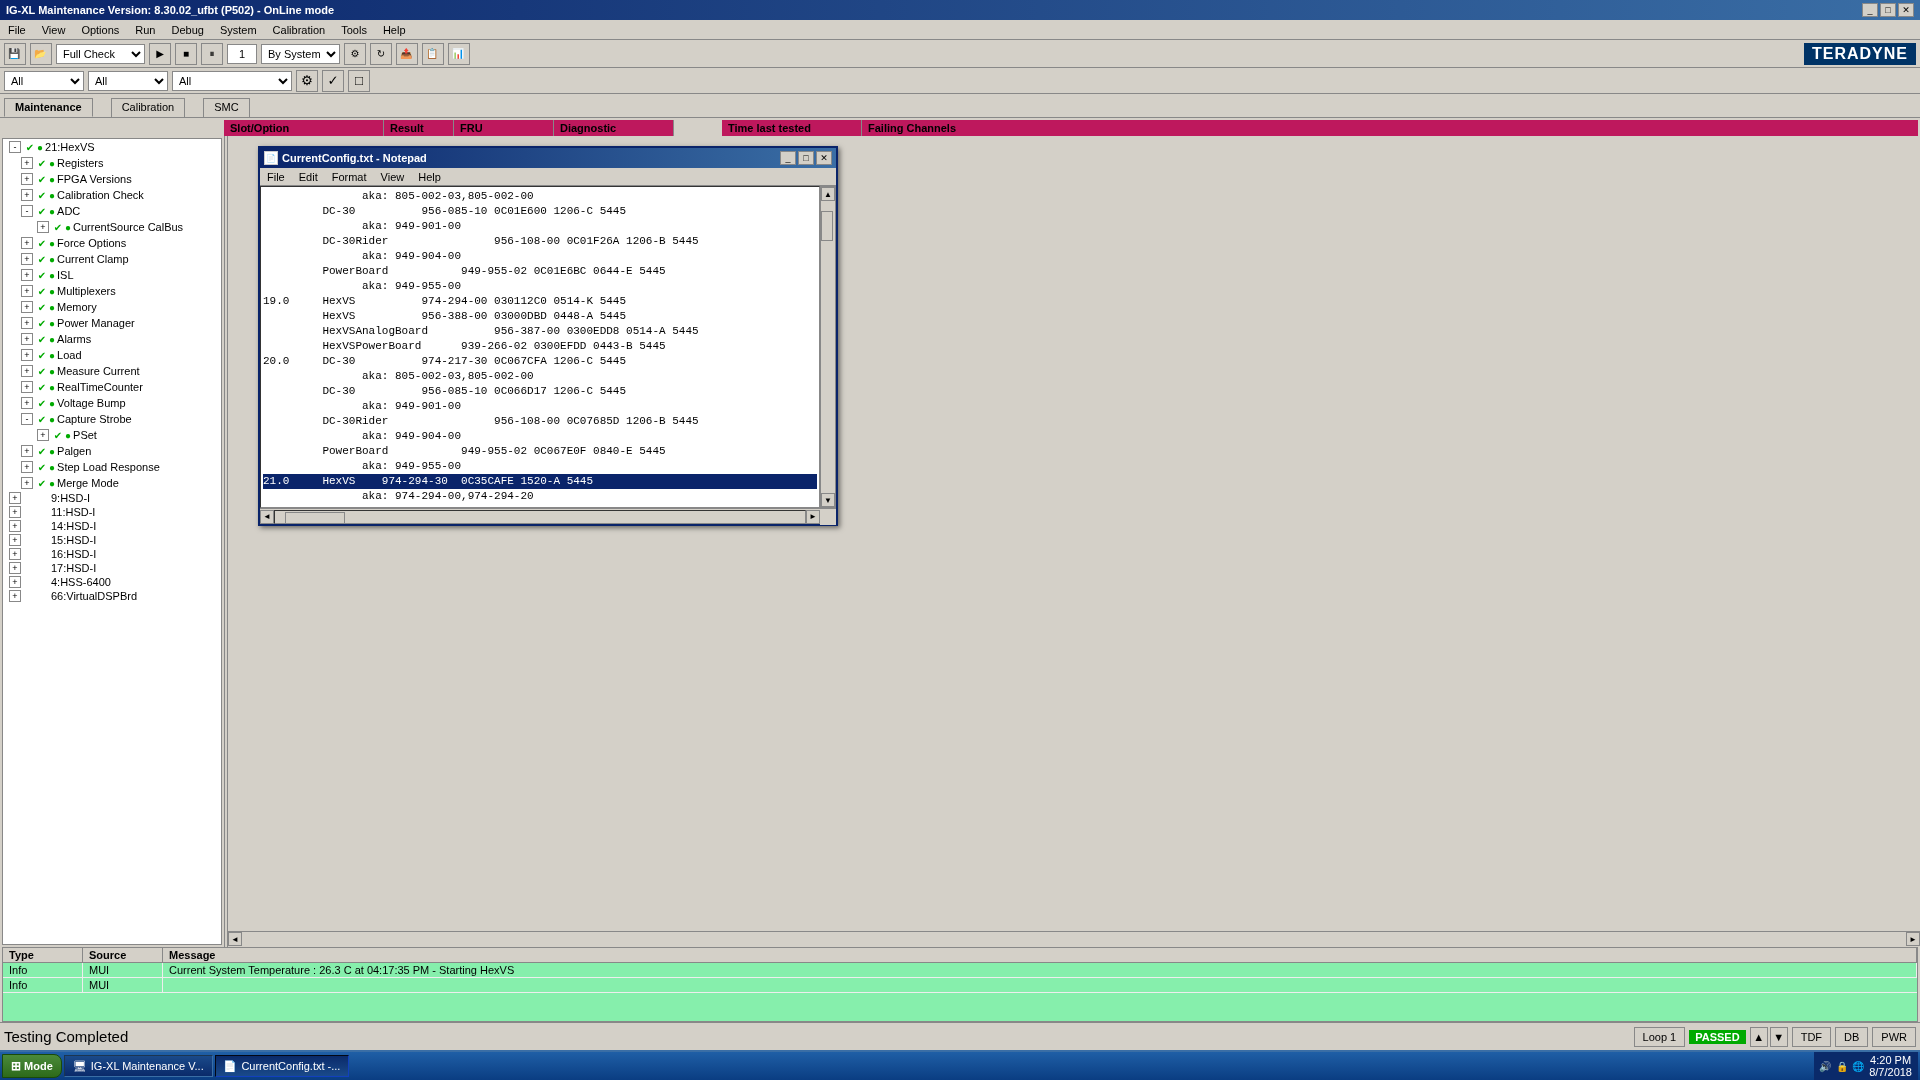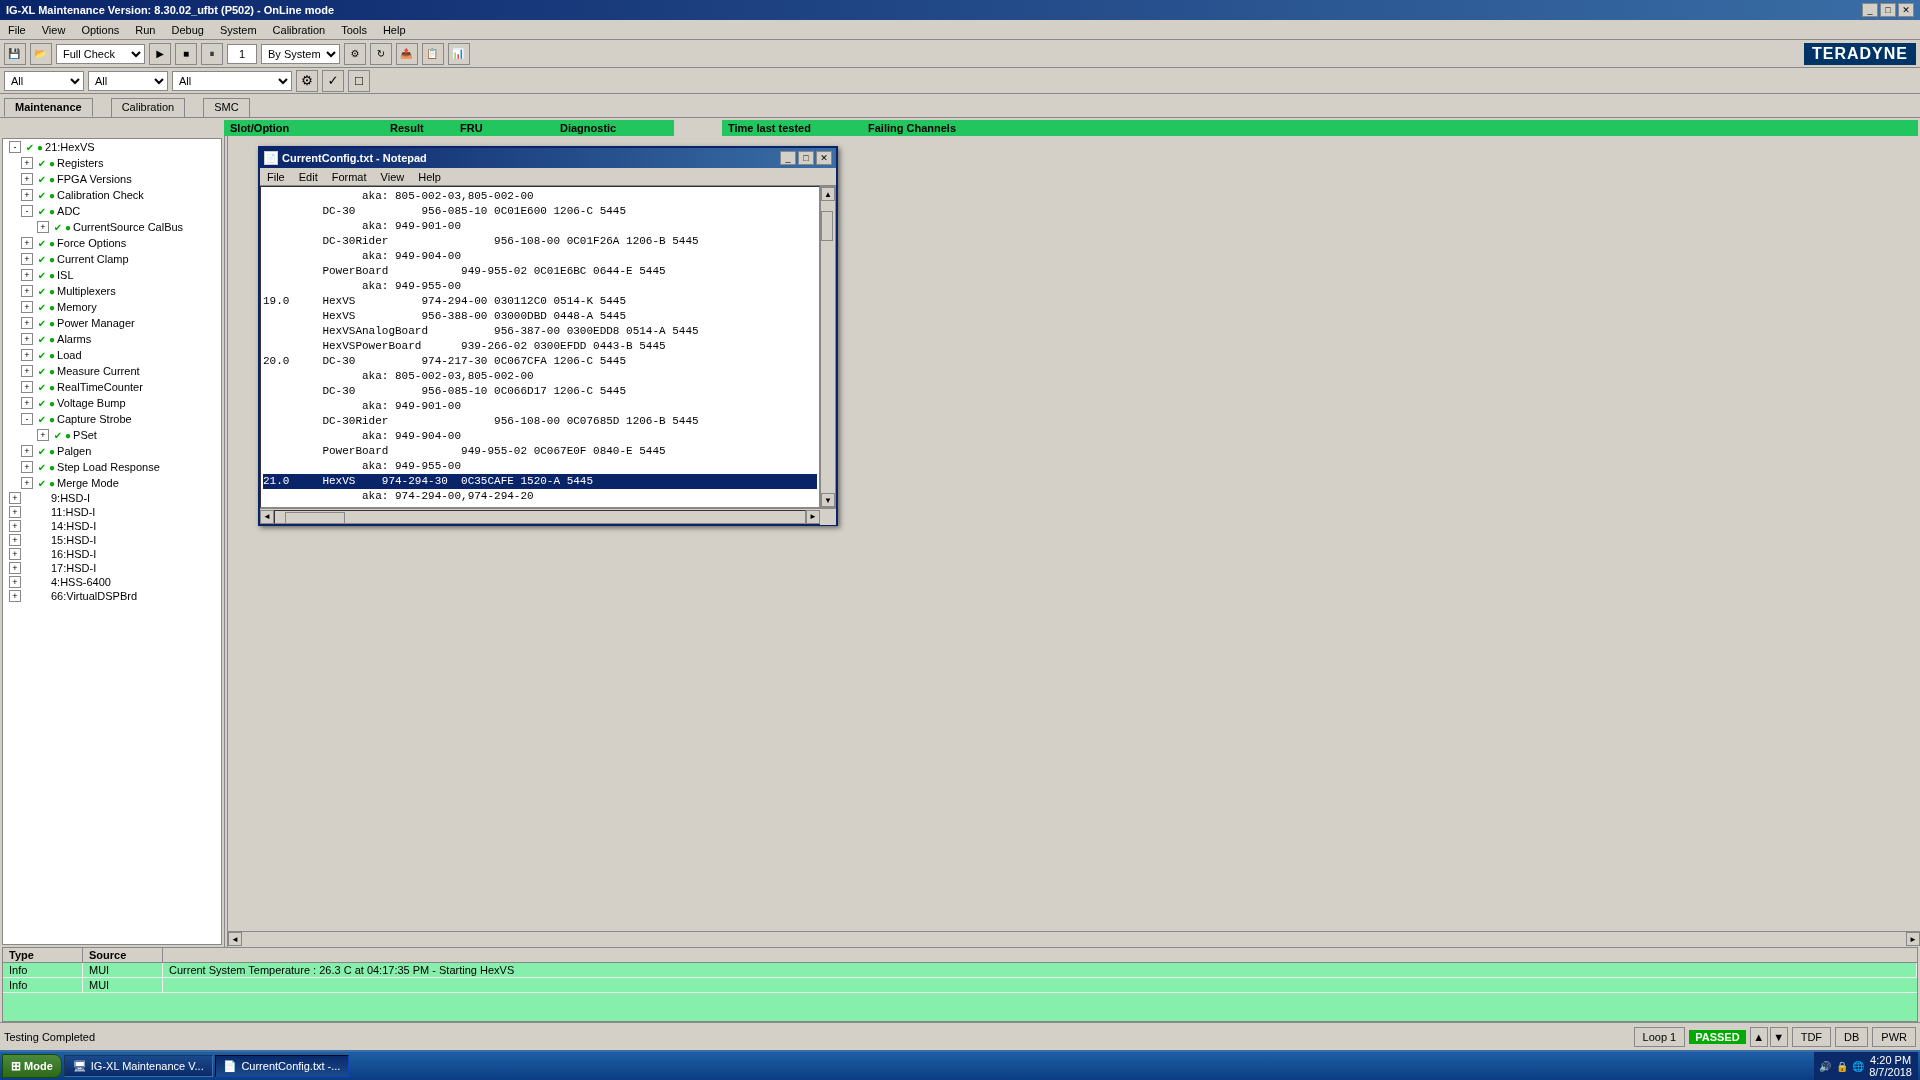--- a/index.html
+++ b/index.html
@@ -30,21 +30,21 @@
     
     .tabs { background: #d4d0c8; padding: 4px 4px 0; display: flex; gap: 18px; height: 24px; border-bottom: 1px solid #888; }
     .tab { padding: 2px 10px; background: #d4d0c8; border: 1px solid #888; border-bottom: none; cursor: pointer; font-size: 11px; }
     .tab.active { background: #d4d0c8; font-weight: bold; border-bottom: 1px solid #d4d0c8; z-index: 1; }
     
     
     .tree-panel { width: 220px; min-width: 220px; background: white; border: 1px solid #888; margin: 2px; overflow: auto; }
     .tree-item { display: flex; align-items: center; padding: 1px 2px; cursor: pointer; font-size: 11px; white-space: nowrap; }
     .expand-btn { width: 12px; height: 12px; border: 1px solid #888; background: white; display: inline-flex; align-items: center; justify-content: center; font-size: 9px; margin-right: 2px; cursor: pointer; flex-shrink: 0; }
     .check-icon { width: 14px; height: 14px; display: inline-flex; align-items: center; justify-content: center; font-size: 10px; color: #00aa00; flex-shrink: 0; }
-    .col-header { padding: 2px 6px; border-right: 1px solid #888; font-size: 11px; font-weight: bold; cursor: pointer; background: #22c55e; flex-shrink: 0; }
+    .col-header { padding: 2px 6px; border-right: 1px solid #888; font-size: 11px; font-weight: bold; cursor: pointer; background: #be185d; flex-shrink: 0; }
     .col-header:last-child { border-right: none; }
     
     
     .notepad-window { position: absolute; top: 10px; left: 30px; width: 580px; height: 380px; background: white; border: 2px solid #0a246a; box-shadow: 2px 2px 5px rgba(0,0,0,0.5); z-index: 10; display: flex; flex-direction: column; }
     .notepad-titlebar { background: linear-gradient(to right, #0a246a, #3a6ea5); color: white; padding: 2px 4px; display: flex; align-items: center; justify-content: space-between; height: 20px; flex-shrink: 0; }
     .notepad-title { font-size: 11px; font-weight: bold; display: flex; align-items: center; gap: 4px; }
     .notepad-title-icon { width: 14px; height: 14px; background: white; border: 1px solid #888; }
     .notepad-btns { display: flex; gap: 2px; }
     .notepad-btn { width: 16px; height: 14px; background: #d4d0c8; border: 1px solid #888; font-size: 9px; display: flex; align-items: center; justify-content: center; cursor: pointer; }
     .notepad-menubar { background: #d4d0c8; padding: 1px 4px; display: flex; gap: 8px; height: 18px; align-items: center; border-bottom: 1px solid #888; flex-shrink: 0; }
@@ -52,21 +52,21 @@
     .notepad-content { flex: 1; overflow: auto; background: white; padding: 2px; position: relative; }
     .notepad-text { font-family: 'Courier New', monospace; font-size: 11px; white-space: pre; line-height: 15px; }
     .notepad-scrollbar-x { height: 16px; background: #d4d0c8; border-top: 1px solid #888; display: flex; align-items: center; flex-shrink: 0; }
     .log-header { display: flex; background: #d4d0c8; border-bottom: 1px solid #888; }
     .log-col { padding: 1px 6px; border-right: 1px solid #888; font-size: 11px; font-weight: bold; }
     .log-row { display: flex; border-bottom: 1px solid #eee; }
     .log-cell { padding: 1px 6px; border-right: 1px solid #eee; font-size: 11px; }
     
     
     .status-bar { background: #d4d0c8; border-top: 1px solid #888; height: 28px; display: flex; align-items: center; padding: 0 4px; gap: 4px; }
-    .status-text { flex: 1; font-size: 11px; }
+    .status-text { flex: 1; font-size: 15px; }
     .status-right { display: flex; gap: 4px; align-items: center; }
     .status-btn { padding: 1px 8px; background: #d4d0c8; border: 1px solid #888; font-size: 11px; cursor: pointer; height: 20px; }
     .status-passed { background: #00aa00; color: white; padding: 1px 6px; font-size: 11px; font-weight: bold; }
     
     
     .taskbar { background: linear-gradient(to bottom, #1f5fa6, #0a3d82); height: 30px; display: flex; align-items: center; padding: 0 2px; gap: 2px; border-top: 2px solid #3a6ea5; }
     .start-btn { background: linear-gradient(to bottom, #4a8a3a, #2d6a1a); color: white; padding: 2px 8px; border: 1px solid #1a4a0a; border-radius: 0 8px 8px 0; font-size: 11px; font-weight: bold; height: 24px; cursor: pointer; display: flex; align-items: center; gap: 3px; }
     .taskbar-app { background: linear-gradient(to bottom, #1a4a8a, #0a2a6a); color: white; padding: 2px 8px; border: 1px inset #3a6ea5; font-size: 11px; height: 22px; cursor: pointer; display: flex; align-items: center; gap: 4px; min-width: 120px; }
     .taskbar-app.active { background: linear-gradient(to bottom, #0a2a6a, #1a4a8a); border: 1px inset #0a246a; }
     .taskbar-right { margin-left: auto; display: flex; align-items: center; gap: 4px; background: #0a2a6a; padding: 0 6px; height: 100%; }
@@ -483,20 +483,21 @@
     </div>
 
   </div>
 
 </div>
 
 <div style="height:75px; margin:0 2px; border:1px solid #888; background:#86efac; overflow:auto;">
   <div class="log-header">
     <div class="log-col" style="width:80px;">Type</div>
     <div class="log-col" style="width:80px;">Source</div>
+    <div class="log-col" style="flex:1;">Message</div>
   </div>
   <div class="log-row">
     <div class="log-cell" style="width:80px;">Info</div>
     <div class="log-cell" style="width:80px;">MUI</div>
     <div class="log-cell" style="flex:1;">Current System Temperature : 26.3 C at 04:17:35 PM - Starting HexVS</div>
   </div>
   <div class="log-row">
     <div class="log-cell" style="width:80px;">Info</div>
     <div class="log-cell" style="width:80px;">MUI</div>
   </div>

